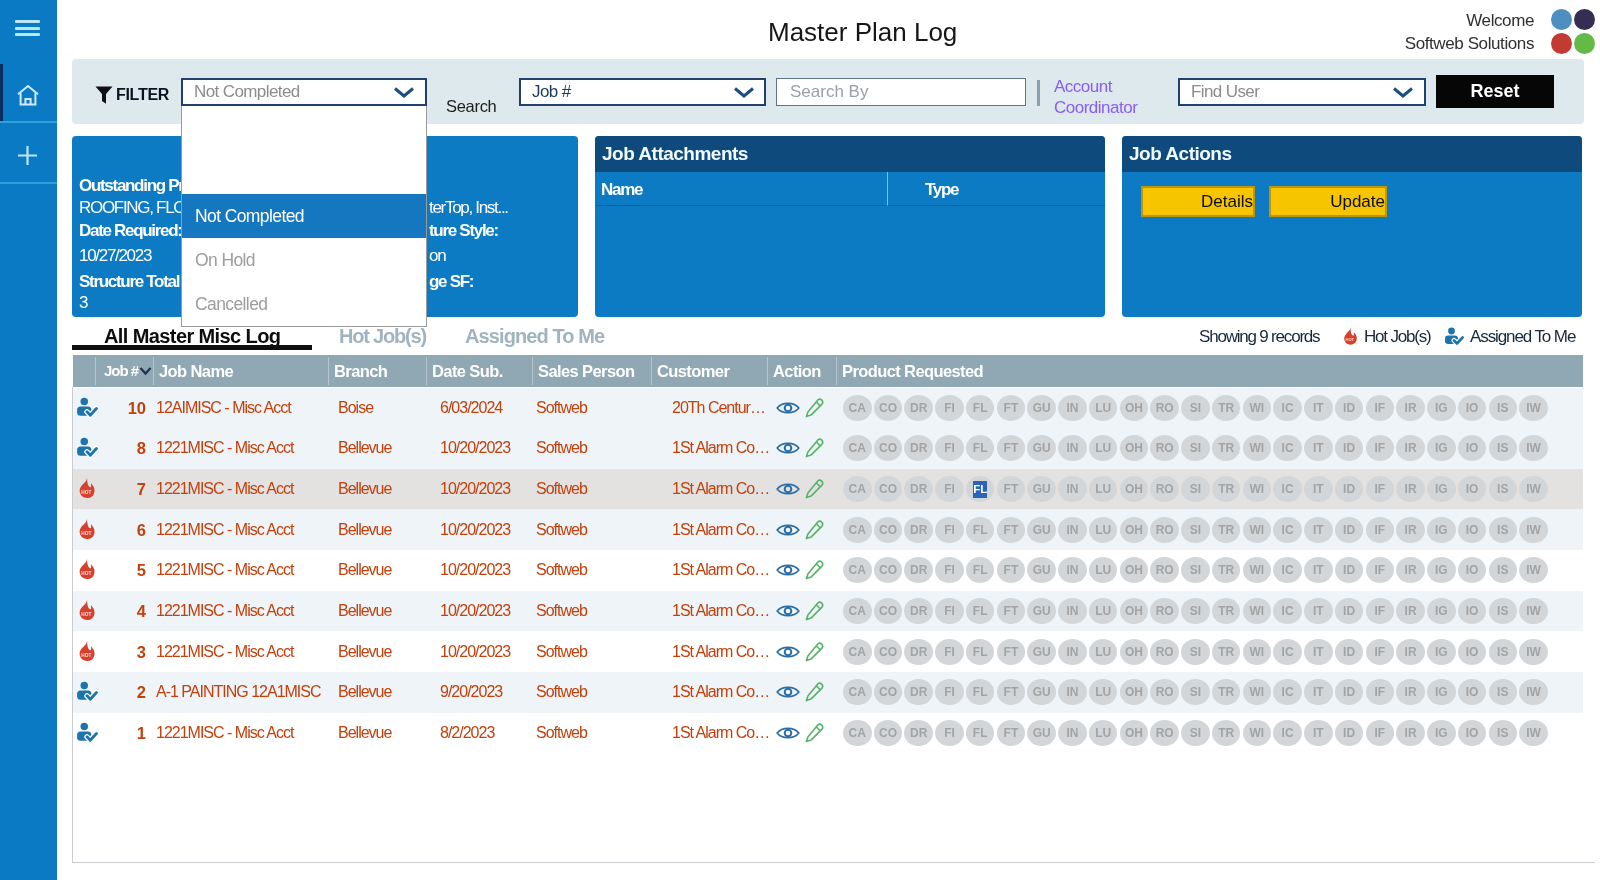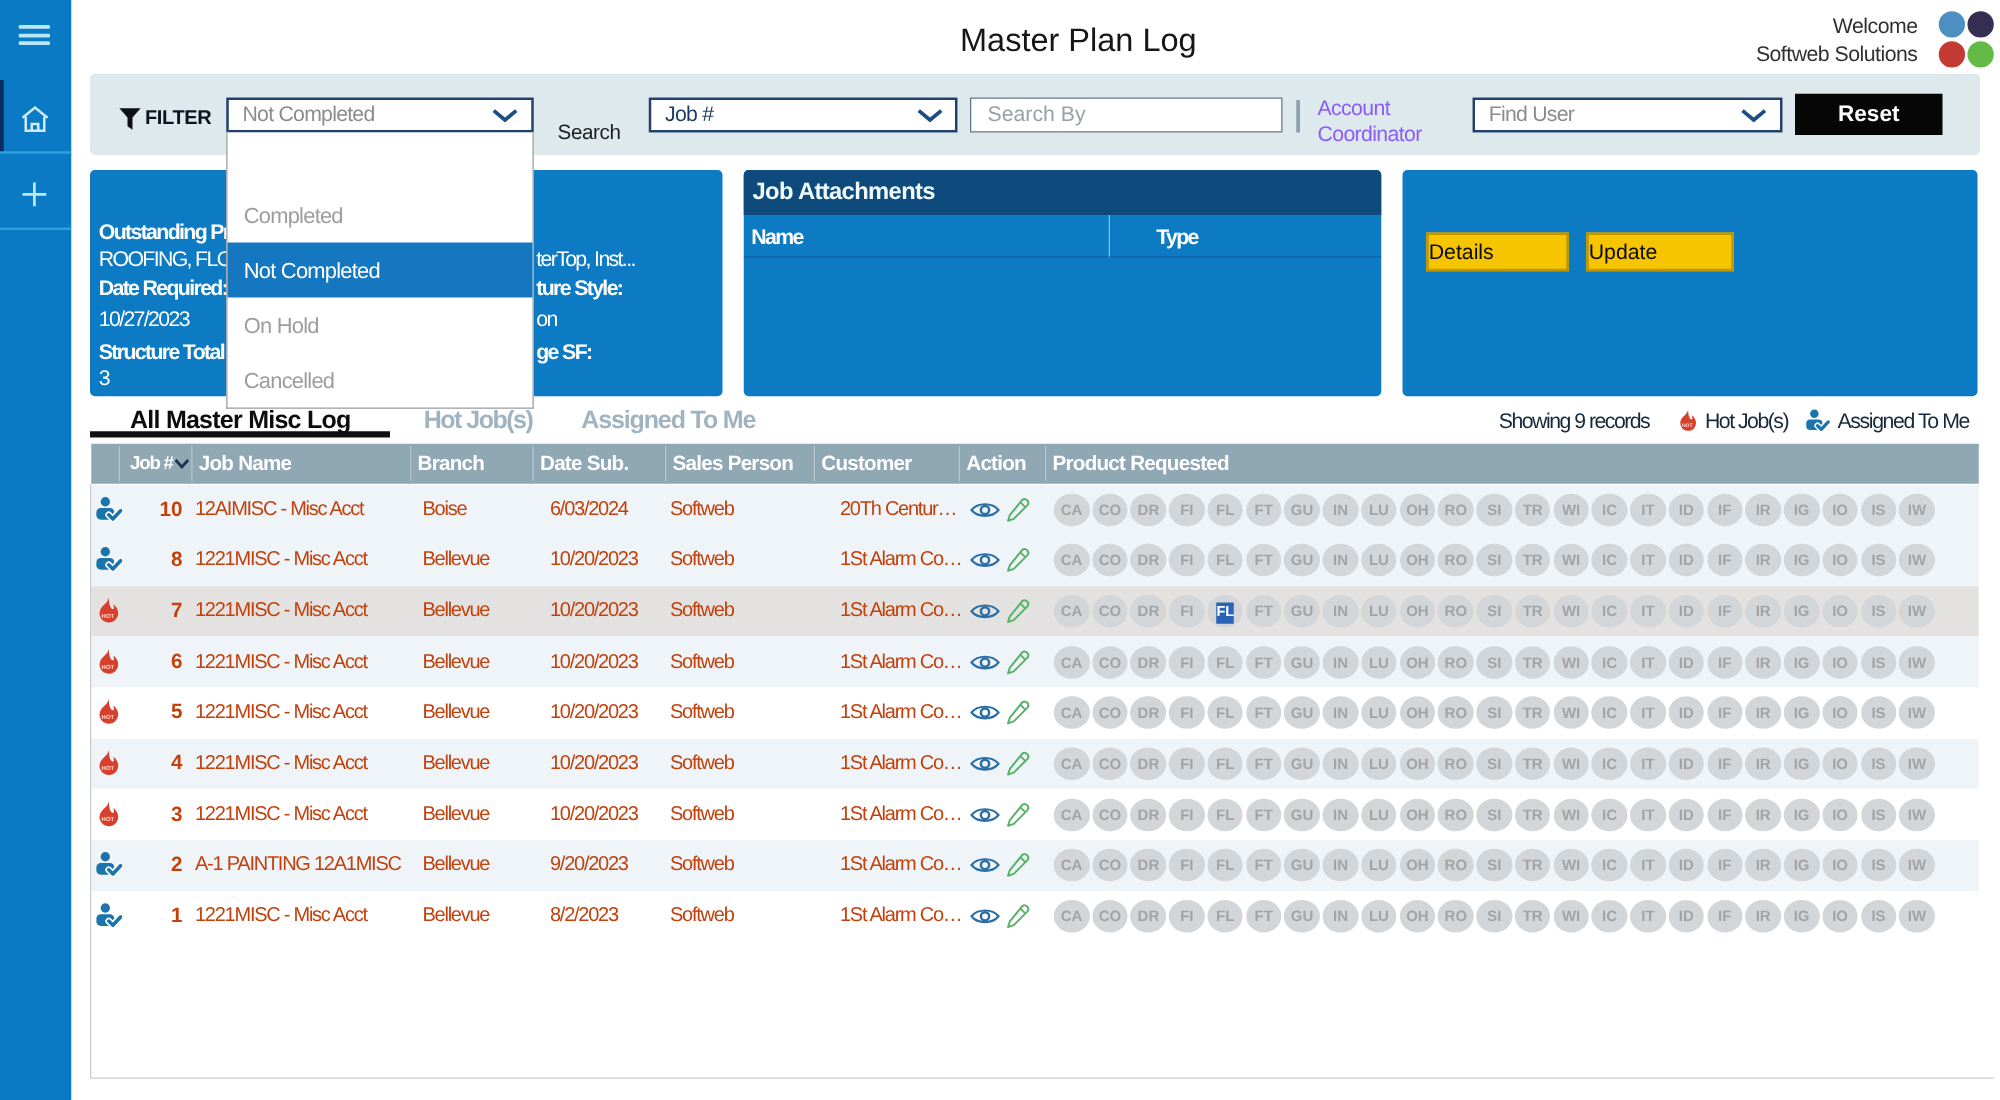--- a/index.html
+++ b/index.html
@@ -33,21 +33,21 @@
 #ddlist { left:181px; top:106px; width:246px; height:221px; background:#fff; border:1px solid #9b9b9b; border-top:none; z-index:50; }
 .dditem { position:absolute; left:0; width:244px; height:44px; font-size:17.5px; letter-spacing:-0.6px; color:#9d9d9d; line-height:44px; padding-left:13px; }
 .dditem.sel { background:#1577c0; color:#fff; }
 
 
 .panel { position:absolute; top:136px; height:181px; border-radius:4px; background:#0d7ac4; }
 .phead { position:absolute; left:0; top:0; width:100%; height:36px; background:#0e4b7c; border-radius:4px 4px 0 0; color:#f2fbff; font-size:19px; font-weight:bold; letter-spacing:-0.5px; line-height:36px; padding-left:7px; }
 .pd { position:absolute; color:#fff; font-size:17px; letter-spacing:-1.3px; white-space:nowrap; }
 .pdb { font-weight:bold; }
 
-.ybtn { position:absolute; top:50px; height:31px; background:#f6c500; border:2px solid #bf9600; color:#0b0b0b; font-size:17px; text-align:left; line-height:27px; }
+.ybtn { position:absolute; top:50px; height:31px; background:#f6c500; border:2px solid #bf9600; color:#0b0b0b; font-size:17px; text-align:right; line-height:27px; }
 
 
 #tab1 { left:104px; top:325px; font-size:20px; font-weight:bold; letter-spacing:-0.6px; color:#0d0d0d; }
 #tabunderline { left:72px; top:345px; width:240px; height:5px; background:#101010; }
 #tab2 { left:339px; top:325px; font-size:20px; font-weight:600; letter-spacing:-1.2px; color:#9fb3c0; }
 #tab3 { left:465px; top:325px; font-size:20px; font-weight:600; letter-spacing:-0.9px; color:#9fb3c0; }
 #legend { left:1199px; top:327px; font-size:17px; letter-spacing:-1.2px; color:#16293b; }
 
 
 #thead { left:73px; top:355px; width:1510px; height:32px; background:#90a7b4; }
@@ -123,26 +123,26 @@
   <div class="pd pdb" style="left:357px;top:136px">ge SF:</div>
 </div>
 <div class="panel" style="left:595px;width:510px">
   <div class="phead">Job Attachments</div>
   <div class="pd pdb" style="left:6px;top:44px">Name</div>
   <div class="pd pdb" style="left:330px;top:44px">Type</div>
   <div class="abs" style="left:292px;top:36px;width:1px;height:34px;background:rgba(255,255,255,0.5)"></div>
   <div class="abs" style="left:0;top:69px;width:510px;height:1px;background:rgba(9,60,110,0.35)"></div>
 </div>
 <div class="panel" style="left:1122px;width:460px">
+  <div class="phead">Job Actions</div>
   <div class="ybtn" style="left:19px;width:114px">Details</div>
   <div class="ybtn" style="left:147px;width:118px">Update</div>
 </div>
 
 <div class="abs" id="ddlist">
-  <div class="dditem" style="top:44px">Completed</div>
   <div class="dditem sel" style="top:88px">Not Completed</div>
   <div class="dditem" style="top:132px">On Hold</div>
   <div class="dditem" style="top:176px">Cancelled</div>
 </div>
 
 <div class="abs" id="tab1">All Master Misc Log</div>
 <div class="abs" id="tabunderline"></div>
 <div class="abs" id="tab2">Hot Job(s)</div>
 <div class="abs" id="tab3">Assigned To Me</div>
 <div class="abs" id="legend">Showing 9 records</div>

